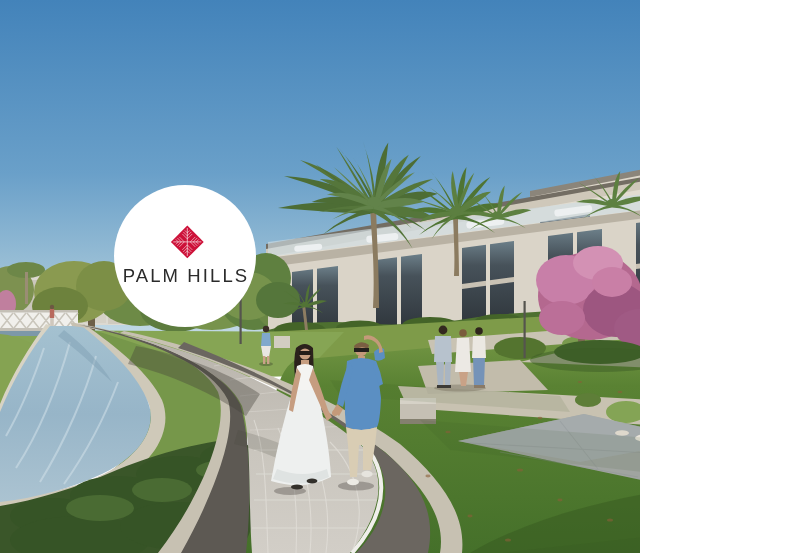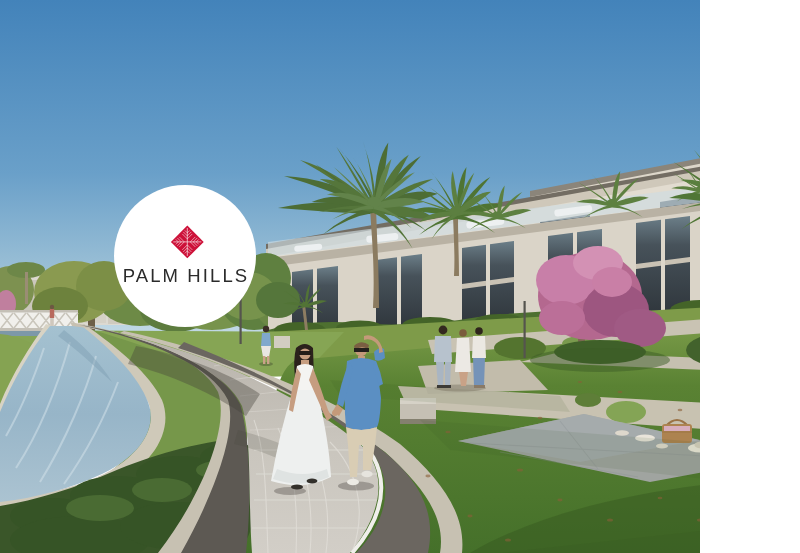--- a/index.html
+++ b/index.html
@@ -1,16 +1,16 @@
 <!DOCTYPE html>
 <html><head>
 <meta charset="utf-8">
 <style>
   html,body{margin:0;padding:0;background:#fff;}
-  #scene{width:700px;height:553px;position:relative;overflow:hidden;font-family:"Liberation Sans",sans-serif;}
+  #scene{width:640px;height:553px;position:relative;overflow:hidden;font-family:"Liberation Sans",sans-serif;}
 </style>
 </head>
 <body>
 <div id="scene">
 <svg width="800" height="553" viewBox="0 0 800 553">
 <defs>
   <linearGradient id="sky" x1="0" y1="0" x2="0" y2="1">
     <stop offset="0" stop-color="#4383ba"></stop>
     <stop offset="0.5" stop-color="#6aa0c9"></stop>
     <stop offset="0.8" stop-color="#9fc2d7"></stop>

